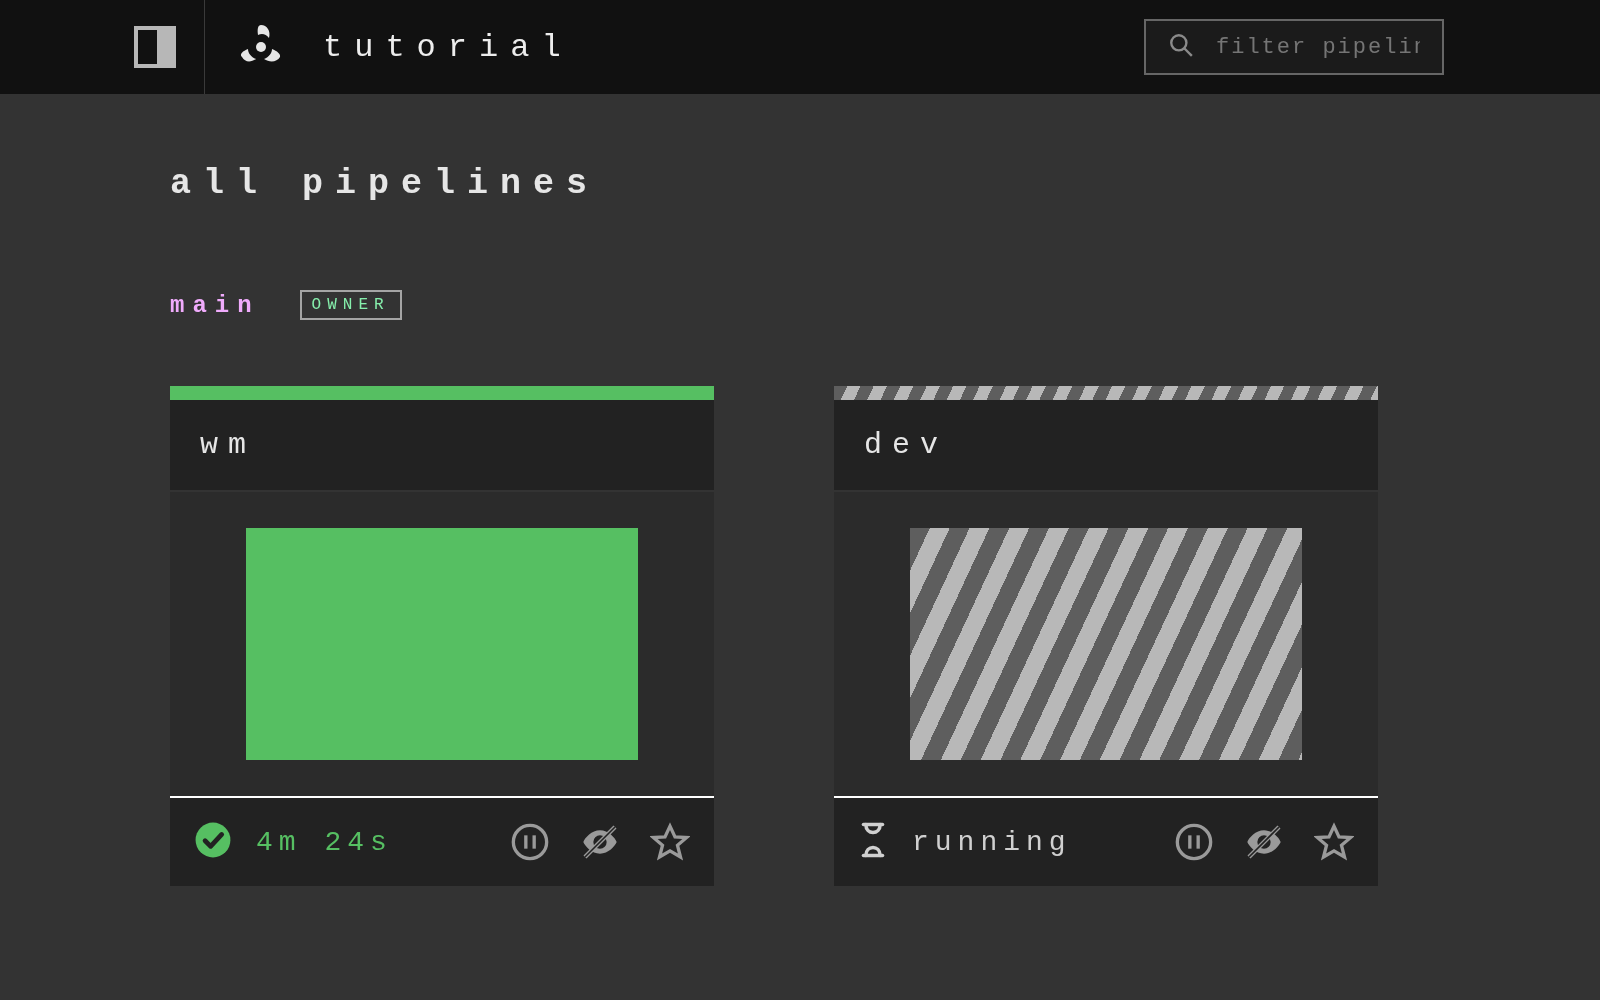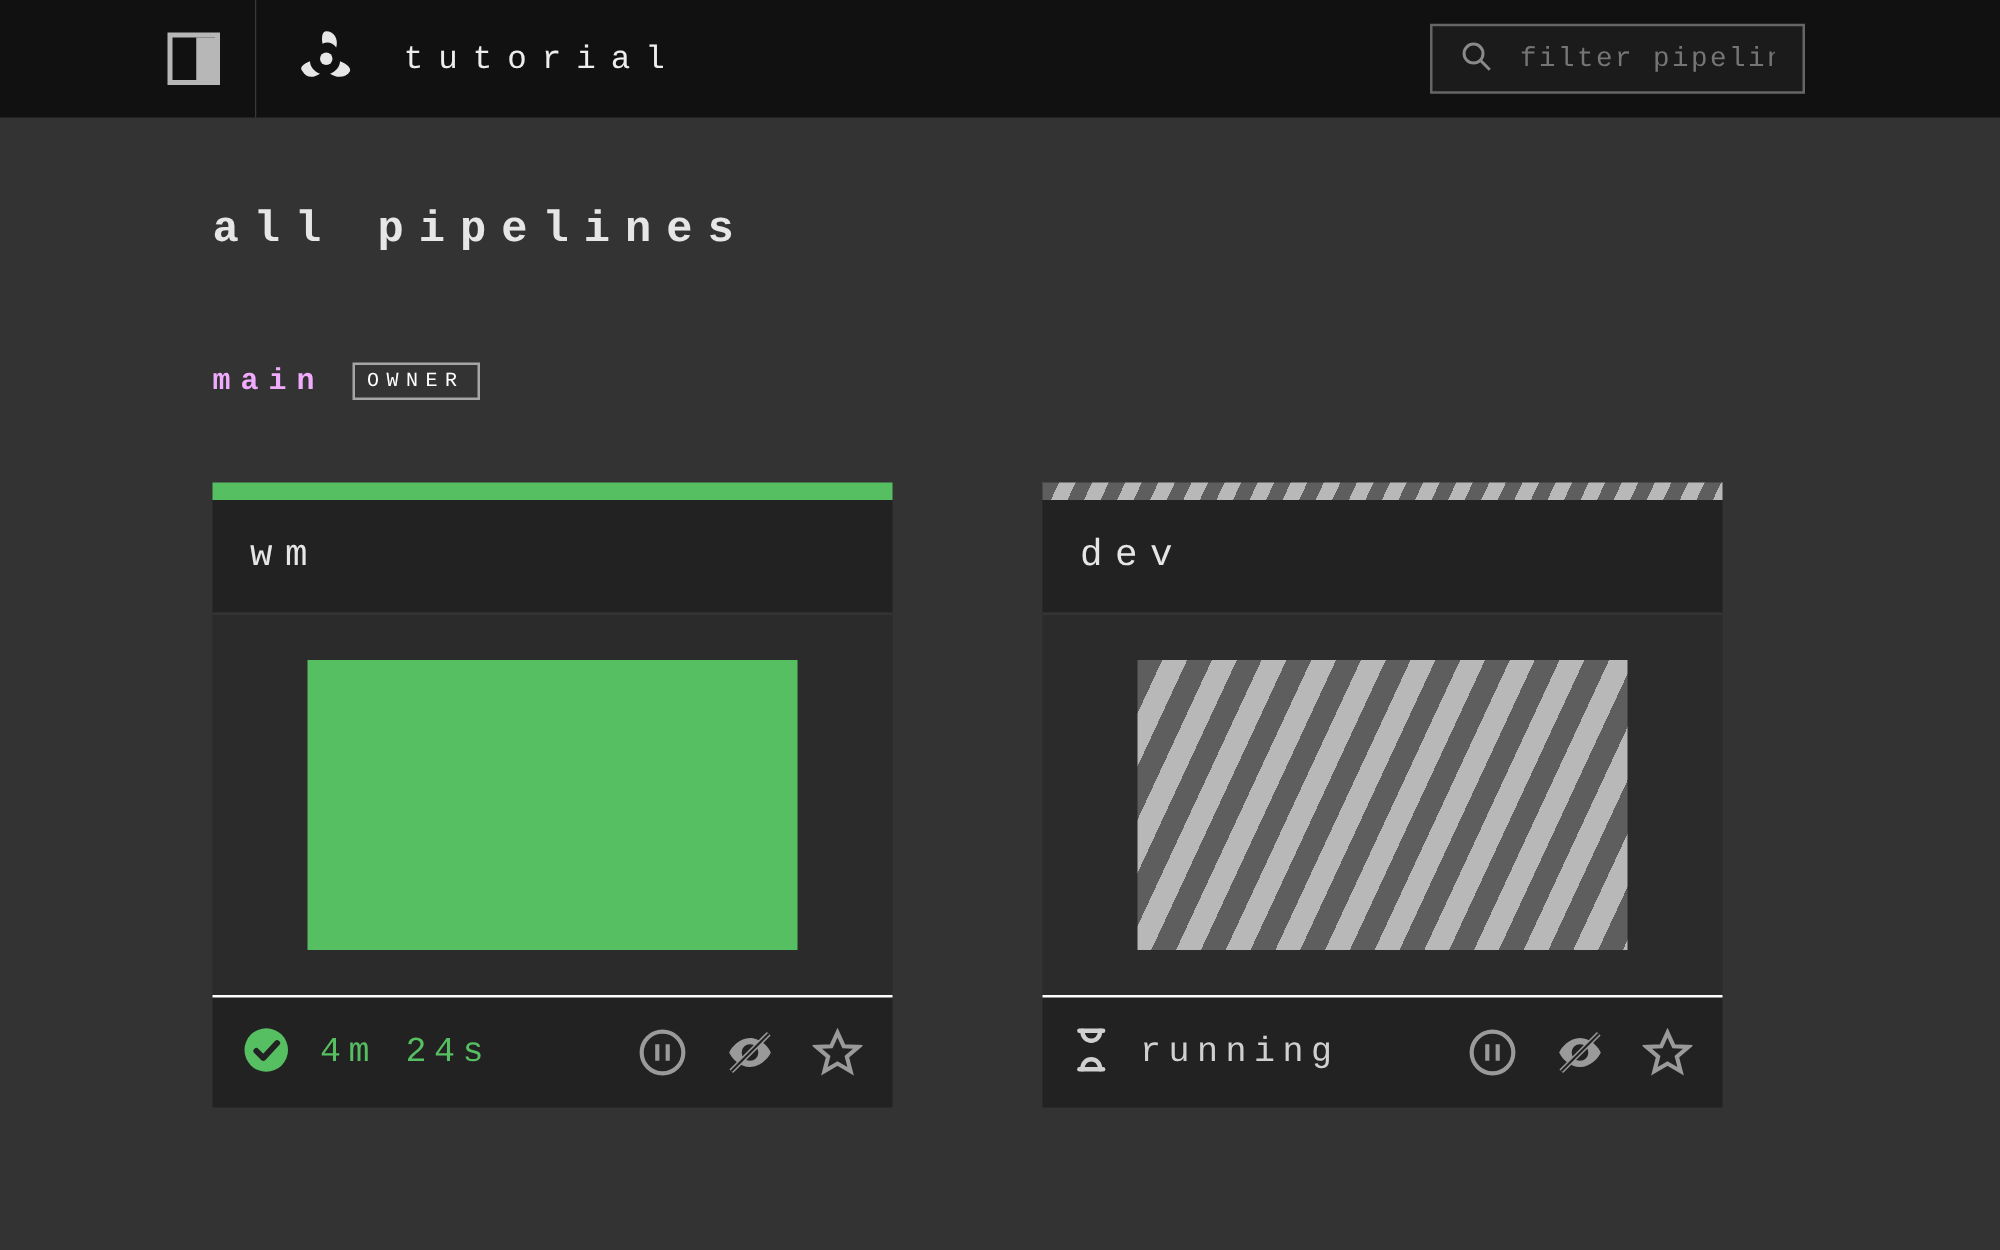--- a/index.html
+++ b/index.html
@@ -33,21 +33,21 @@
     background:#b7b7b7;
   }
   .vdiv {
     width: 1px;
     height: 94px;
     background: #3a3a3a;
     margin: 0 28px;
   }
   .logo svg { display:block; }
   .app-title {
-    font-size: 26px;
+    font-size: 32px;
     color: #ededed;
     letter-spacing: 12px;
     margin-left: 34px;
     font-weight: 400;
   }
   .spacer { flex: 1; }
   .search {
     display:flex;
     align-items:center;
     gap: 22px;
@@ -88,21 +88,22 @@
     font-size: 24px;
     letter-spacing: 8px;
     font-weight: 600;
     color:#f0abfc;
   }
   .badge{
     border: 2px solid #a5a5a5;
     padding: 4px 10px;
     font-size: 16px;
     letter-spacing: 6px;
-    color:#ffffff;
+    color:#86efac;
+    margin-left:18px;
   }
 
   .cards{
     display:flex;
     gap: 120px;
     margin-top: 66px;
   }
 
   
   .card{

